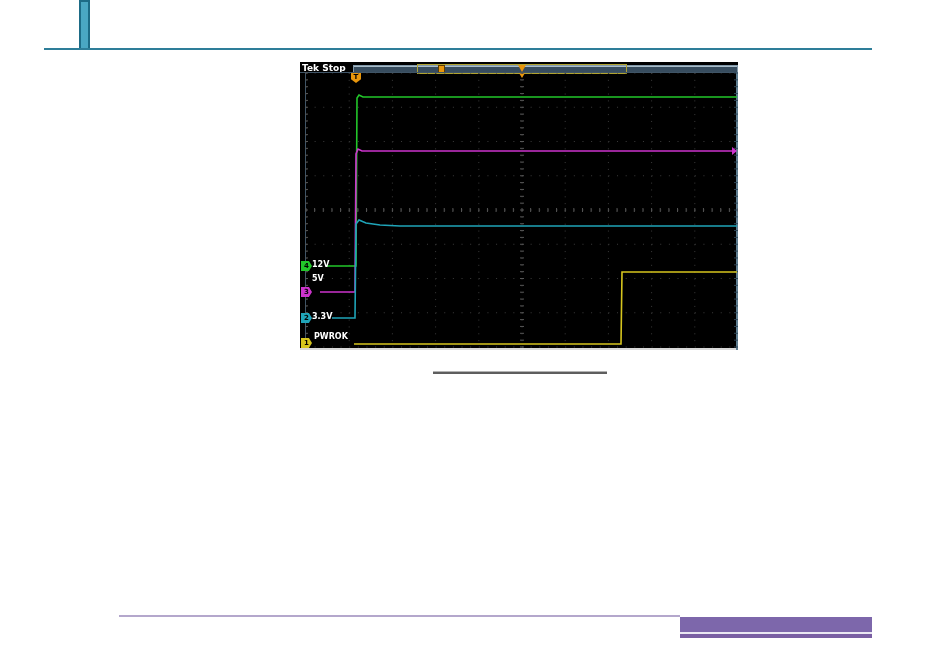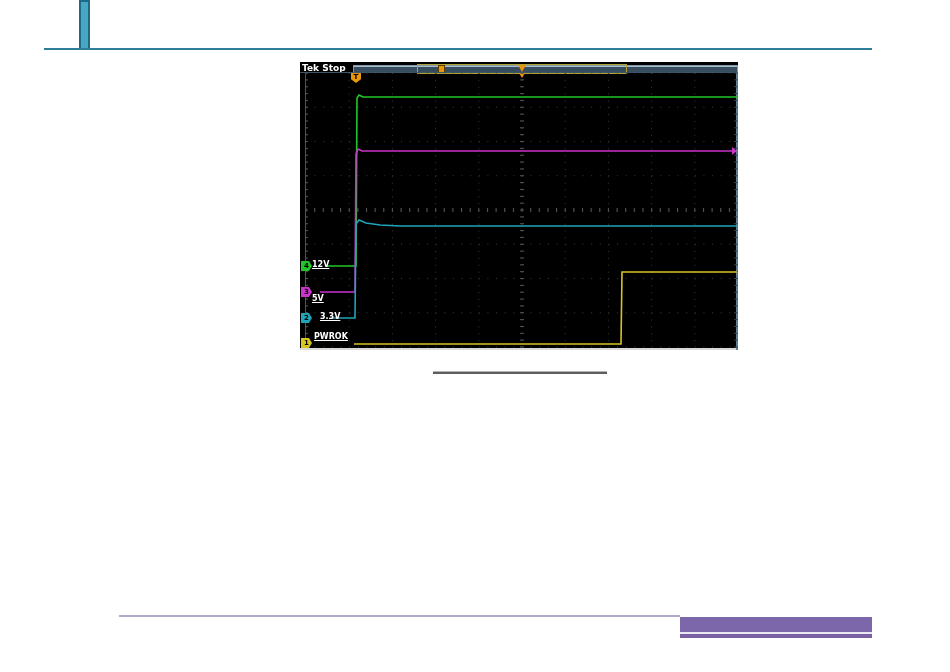--- a/index.html
+++ b/index.html
@@ -20,21 +20,21 @@
   .rec-marker { position:absolute; left:138px; top:3px; width:7px; height:8px; background:var(--marker-orange,#e8960c); border:1px solid #5e3c00; }
   .bar-tri { position:absolute; left:218px; top:3px; width:0; height:0; border-left:4px solid transparent; border-right:4px solid transparent; border-top:7px solid var(--marker-orange,#e8960c); }
   .grat-tri { position:absolute; left:219px; top:11px; width:0; height:0; border-left:3px solid transparent; border-right:3px solid transparent; border-top:5px solid var(--marker-orange,#e8960c); }
   .trig-flag { position:absolute; left:51px; top:11px; width:10px; height:10px; background:var(--marker-orange,#e8960c);
                color:#000; font-size:7px; font-weight:bold; text-align:center; line-height:8px;
                clip-path:polygon(0 0,100% 0,100% 62%,50% 100%,0 62%); }
   .scope svg { position:absolute; left:0; top:0; }
 
   .ch-tag { position:absolute; left:1px; width:11px; height:10px; color:#000; font-size:7px; font-weight:bold;
             text-align:center; line-height:10px; clip-path:polygon(0 0,72% 0,100% 50%,72% 100%,0 100%); }
-  .ch-label { position:absolute; color:#ffffff; font-size:8px; font-weight:bold; line-height:10px; white-space:nowrap;text-decoration:underline; }
+  .ch-label { position:absolute; color:#ffffff; font-size:8px; font-weight:bold; line-height:10px; white-space:nowrap; }
 
   
   .caption-rule { position:absolute; left:389px; top:371px; width:174px; height:3px;
                   background:linear-gradient(to bottom,#b3b3b3 1px,var(--caption-rule,#5e5e5e) 1px); }
 
   
   .footer-rule { position:absolute; left:75px; top:615px; width:561px; height:2px; background:var(--footer-rule,#b4a7cc); }
   .footer-bar { position:absolute; left:636px; top:617px; width:240px; height:21px; }
   .footer-bar .top { height:15px; background:var(--footer-bar,#7d67ab); }
   .footer-bar .sep { height:2px; background:#eae7f3; }
@@ -258,23 +258,23 @@
         <polyline points="26,204 56,204 57,36 59,33 63,35 437,35" fill="none" stroke="#22c62a" stroke-width="1.6"></polyline>
         <polyline points="20,230 55,230 56,92 58,87 62,89 433,89" fill="none" stroke="#cc33cc" stroke-width="1.6"></polyline>
         <polygon points="432,85 437,89 432,93" fill="#cc33cc"></polygon>
         <polyline points="32,256 55,256 56,162 59,158 66,161 80,163 100,164 437,164" fill="none" stroke="#1fa4b8" stroke-width="1.6"></polyline>
         <polyline points="54,282 321,282 322,210 437,210" fill="none" stroke="#d6c51e" stroke-width="1.6"></polyline>
       </svg>
     <div id="channel-tags">
         <div class="ch-tag" style="top: 199px; background: rgb(34, 198, 42);">4</div>
         <div class="ch-label" style="top: 198px; left: 12px;">12V</div>
         <div class="ch-tag" style="top: 225px; background: rgb(204, 51, 204);">3</div>
-        <div class="ch-label" style="top: 232px; left: 12px;">5V</div>
+        <div class="ch-label" style="top: 212px; left: 12px;">5V</div>
         <div class="ch-tag" style="top: 251px; background: rgb(31, 164, 184);">2</div>
-        <div class="ch-label" style="top: 250px; left: 20px;">3.3V</div>
+        <div class="ch-label" style="top: 250px; left: 12px;">3.3V</div>
         <div class="ch-tag" style="top: 276px; background: rgb(214, 197, 30);">1</div>
         <div class="ch-label" style="top: 270px; left: 14px;">PWROK</div>
       </div>
   </figure>
 
   <div class="caption-rule"></div>
 
   <div class="footer-rule"></div>
   <div class="footer-bar">
     <div class="top"></div>

